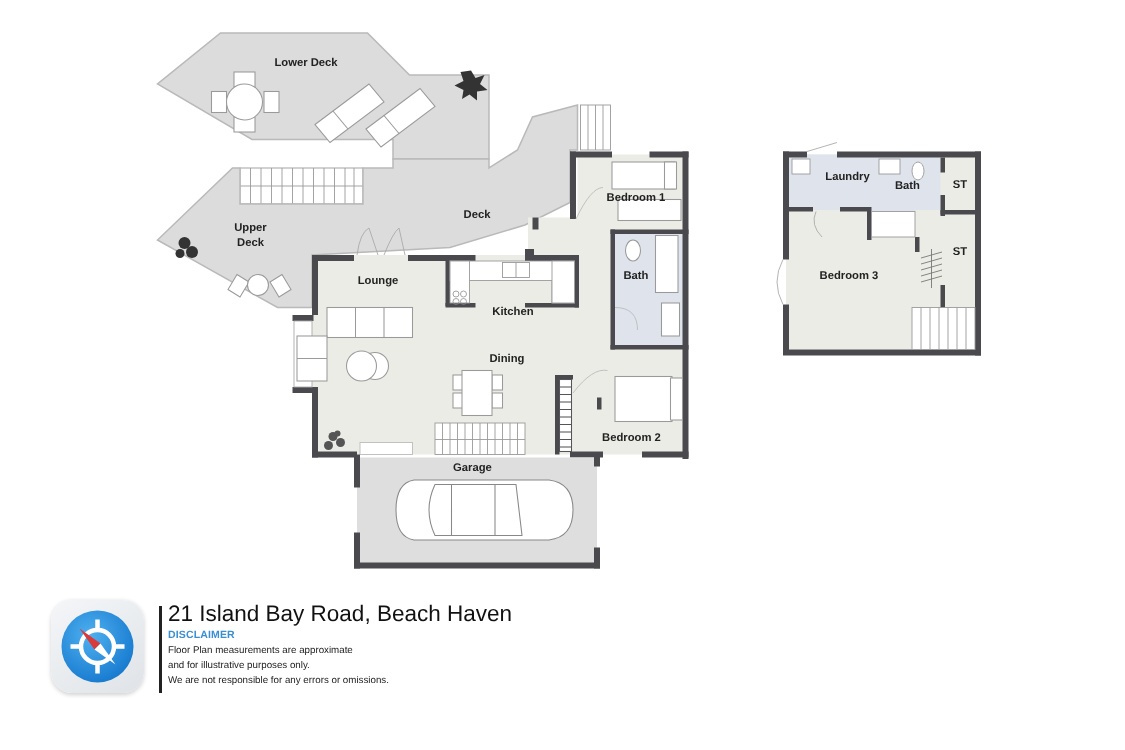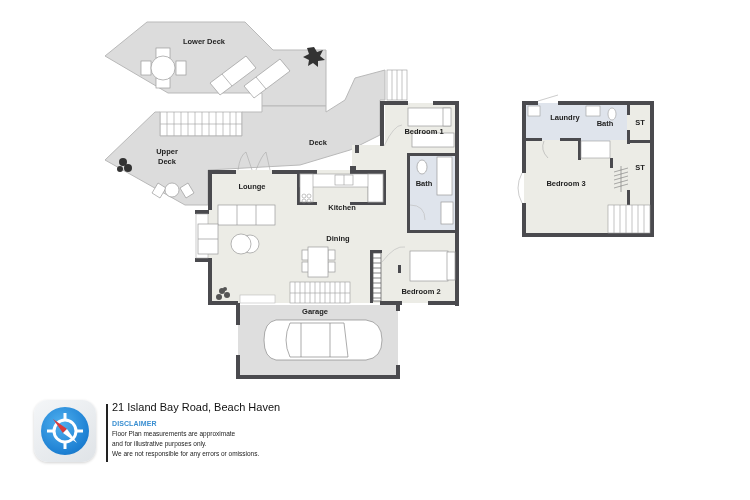--- a/index.html
+++ b/index.html
@@ -4,21 +4,21 @@
 <style>
   html, body { margin:0; padding:0; background:#ffffff; }
   body { width:750px; height:500px; position:relative; overflow:hidden; font-family:"Liberation Sans", sans-serif; }
   #plan { position:absolute; left:0; top:0; width:750px; height:395px; }
   .room-label { font-family:"Liberation Sans", sans-serif; font-weight:bold; font-size:7.5px; fill:#222; }
   .logo { position:absolute; left:34px; top:400px; width:62px; height:62px; border-radius:14px;
           background:linear-gradient(145deg,#f4f6f8,#dfe3e7); box-shadow:0 1px 3px rgba(0,0,0,0.18); }
   .logo-circle { position:absolute; left:7px; top:7px; width:48px; height:48px; border-radius:50%;
           background:radial-gradient(circle at 40% 35%, #4fb0ef, #1c7fd2 70%, #1668b3); }
   .divider { position:absolute; left:106px; top:404px; width:2px; height:58px; background:#222; }
-  .address { position:absolute; left:112px; top:401px; font-size:11px; color:#111; font-family:"Liberation Sans", sans-serif; white-space:nowrap; }
+  .address { position:absolute; left:112px; top:401px; font-size:15px; color:#111; font-family:"Liberation Sans", sans-serif; white-space:nowrap; }
   .disclaimer-title { position:absolute; left:112px; top:420px; font-size:7px; color:#3a8fd1; font-weight:bold; letter-spacing:0.1px; }
   .disclaimer-line { position:absolute; left:112px; font-size:6.5px; color:#222; white-space:nowrap; }
 </style>
 </head>
 <body>
 
 <svg id="plan" viewBox="0 0 750 395" width="750" height="395" xmlns="http://www.w3.org/2000/svg">
 
   <g>
     <polygon points="147,22 245,22 273,50 326,50 326,106 262,106 262,93 168,93 105,56" fill="#dcdcdc" stroke="#b9b9b9" stroke-width="1"></polygon>

